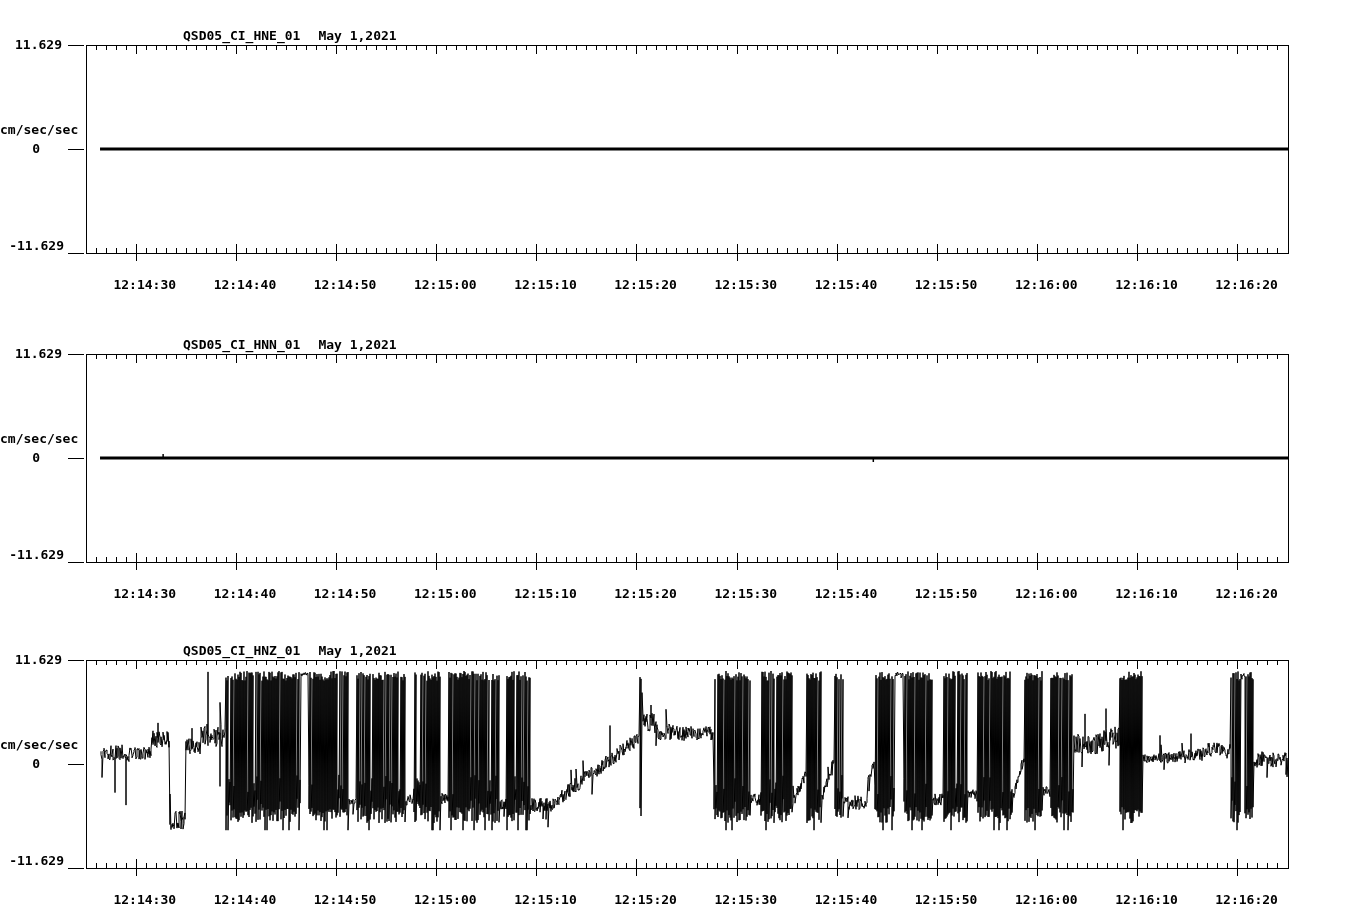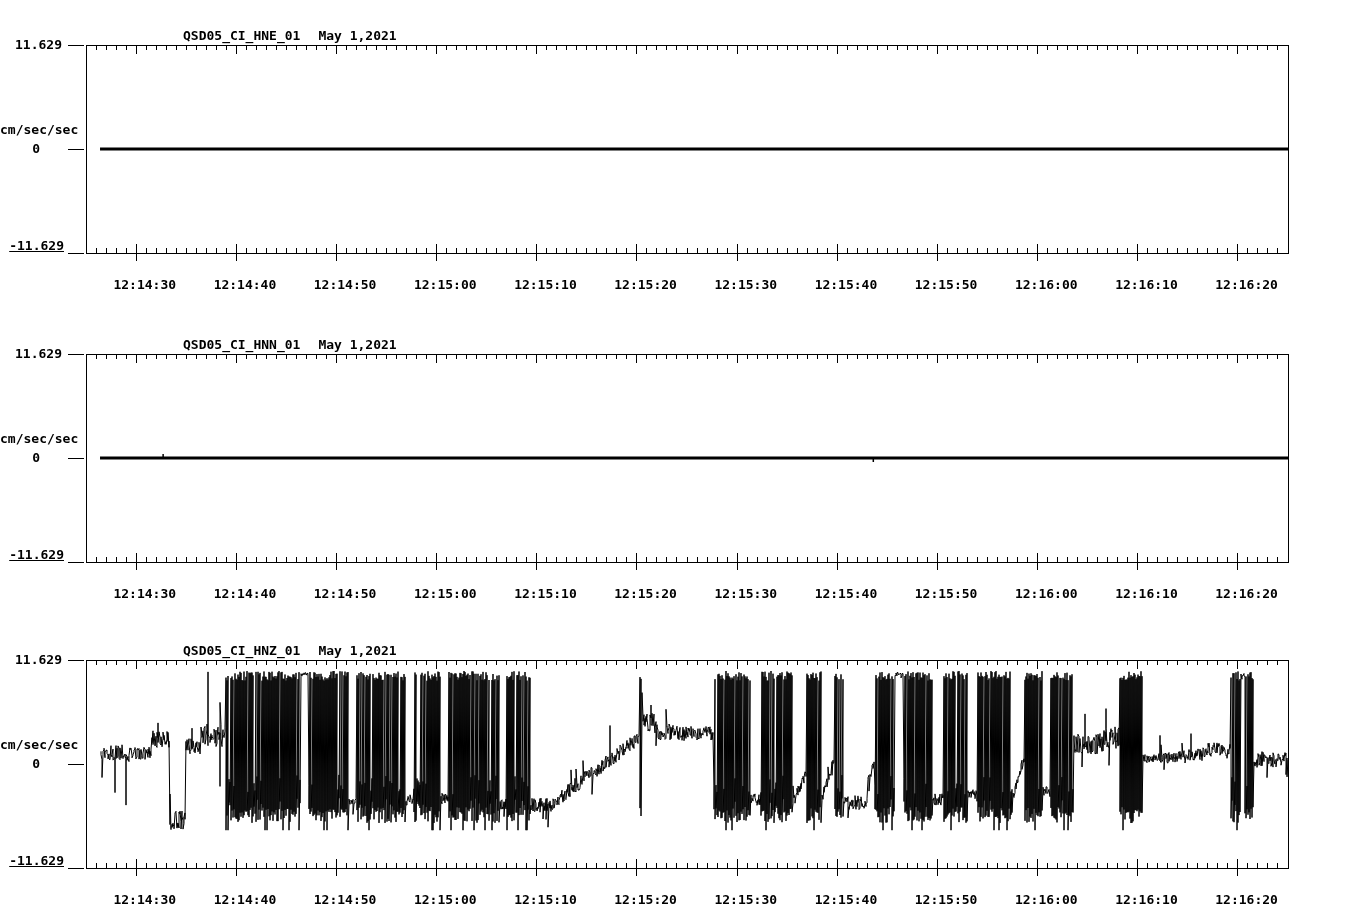--- a/index.html
+++ b/index.html
@@ -10,21 +10,21 @@
   .panel{position:absolute;left:0;width:1358px;height:305px;}
   .panel.p0{top:0;}
   .panel.p1{top:309px;}
   .panel.p2{top:615px;}
   .plot-title{position:absolute;left:183px;top:29px;font-size:13px;line-height:14px;white-space:pre;}
   .plot-title .date{padding-left:18px;}
   .ylab{position:absolute;font-size:13px;line-height:14px;text-align:right;white-space:pre;}
   .ylab.ymax{left:0;top:38px;width:62px;}
   .ylab.yunit{left:0;top:123px;width:77px;text-align:right;}
   .ylab.yzero{left:0;top:142px;width:40px;}
-  .ylab.ymin{left:0;top:239px;width:64px;text-decoration:underline;}
+  .ylab.ymin{left:0;top:239px;width:64px;}
   svg.plot{position:absolute;left:60px;top:40px;width:1250px;height:240px;}
   .xlab{position:absolute;top:261px;width:80px;text-align:right;font-size:13px;line-height:14px;white-space:pre;margin-top:17px;}
 </style>
 </head>
 <body>
 
 <div class="screen">
 
   <div class="panel p0">
     <div class="plot-title"><span>QSD05_CI_HNE_01</span><span class="date">May 1,2021</span></div>

